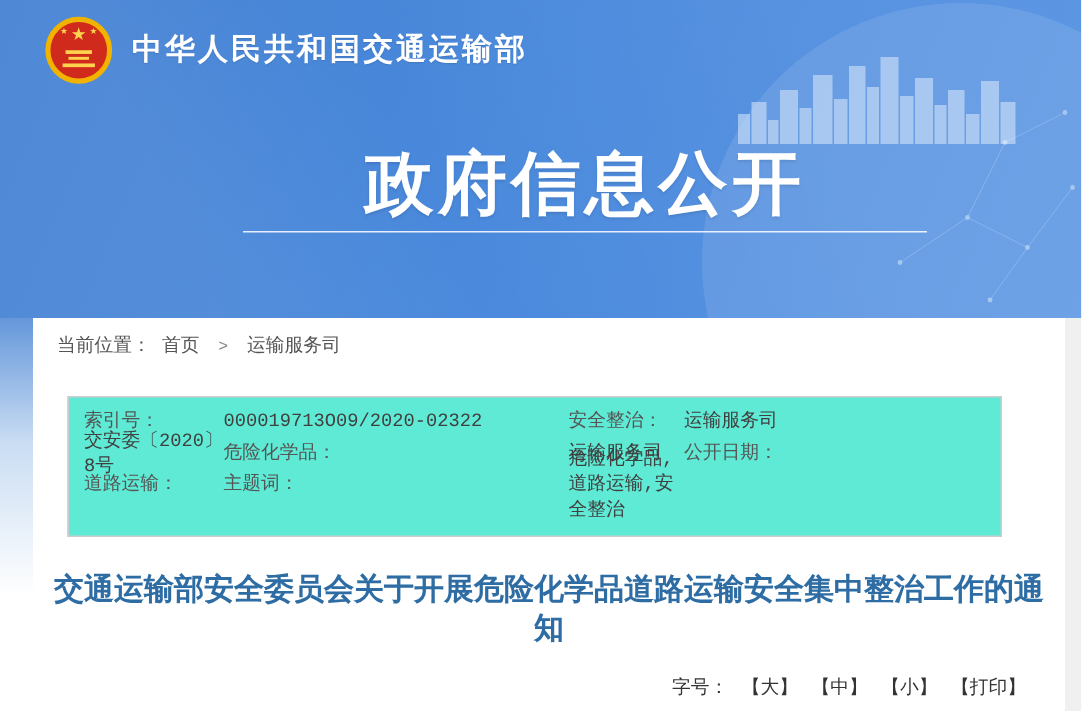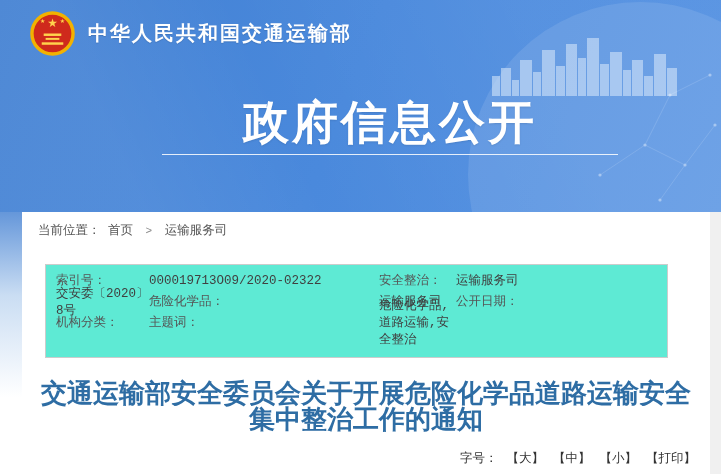--- a/index.html
+++ b/index.html
@@ -39,23 +39,23 @@
   .crumb-sep{margin:0 5px;color:#888;font-size:11px;}
 
   .meta-box{position:absolute;left:23px;top:52px;width:623px;height:94px;box-sizing:border-box;
           border:1px solid #cccccc;background:#5eead4;
           display:grid;grid-template-columns:93px 230px 77px 1fr;grid-auto-rows:21px;
           align-items:center;padding:5px 0 0 10px;font-size:12.5px;}
   .meta-label{color:#555;}
   .meta-value{color:#404040;}
 
   .article-title{position:absolute;left:10px;top:170px;width:668px;text-align:center;
-          font-size:26px;font-weight:bold;color:#2e6da4;line-height:26px;}
+          font-size:20px;font-weight:bold;color:#2e6da4;line-height:26px;}
 
-  .toolbar{position:absolute;right:14px;top:238px;font-size:12.5px;color:#333;
+  .toolbar{position:absolute;right:26px;top:238px;font-size:12.5px;color:#333;
           display:flex;align-items:center;gap:9px;text-align:right;}
   .toolbar .tool-btn{cursor:pointer;color:#333;}
 </style>
 </head>
 <body>
 
 <div class="stage">
 
   <div class="banner">
     <div class="deco-circle"></div>
@@ -138,21 +138,21 @@
       <span class="meta-label">索引号：</span>
       <span class="meta-value">000019713O09/2020-02322</span>
       <span class="meta-label">安全整治：</span>
       <span class="meta-value">运输服务司</span>
 
       <span class="meta-value">交安委〔2020〕8号</span>
       <span class="meta-label">危险化学品：</span>
       <span class="meta-value">运输服务司</span>
 
       <span class="meta-label">公开日期：</span>
-      <span class="meta-label">机构分类：</span>
+      <span class="meta-label">道路运输：</span>
 
       <span class="meta-label">主题词：</span>
       <span class="meta-value">危险化学品,道路运输,安全整治</span>
       <span></span>
         <span></span>
     </div>
 
     <div class="article-title">交通运输部安全委员会关于开展危险化学品道路运输安全集中整治工作的通知</div>
 
     <div class="toolbar">

